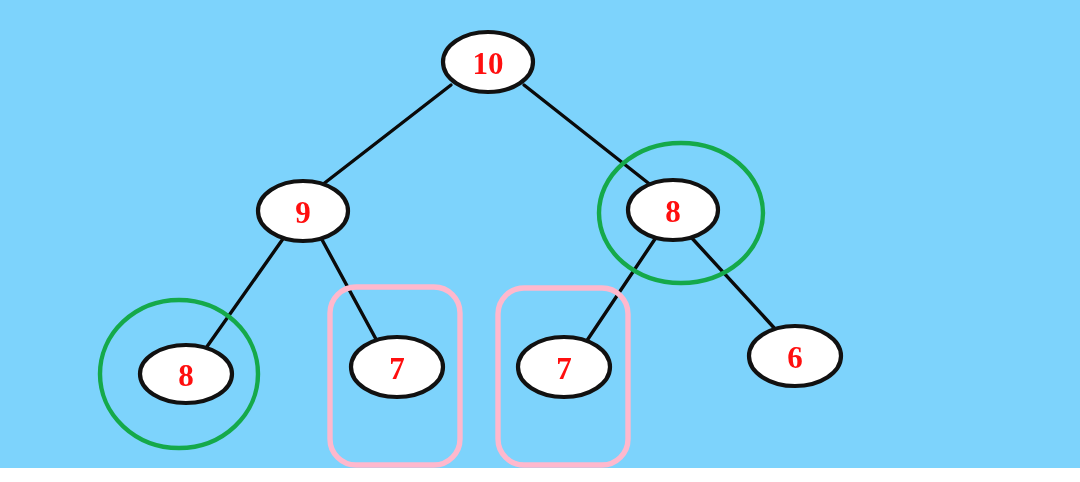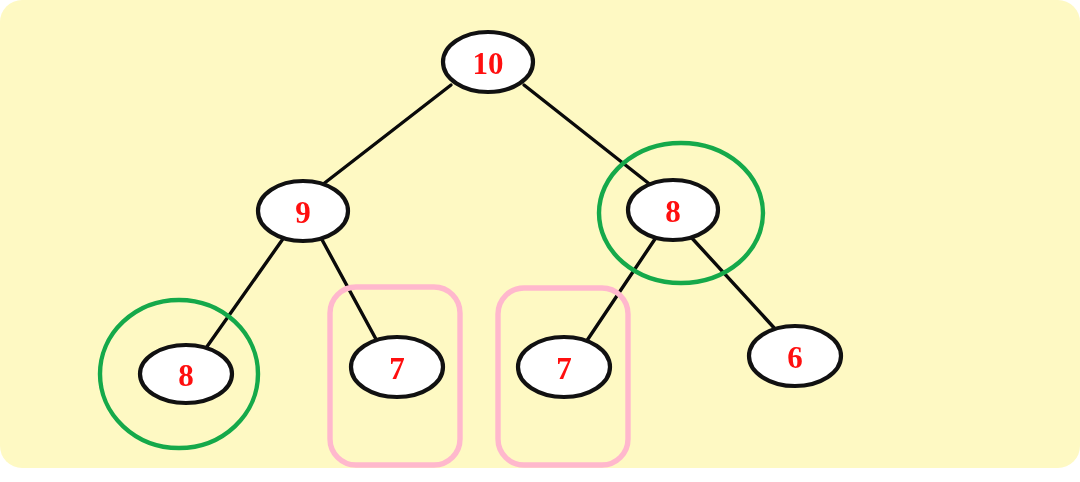--- a/index.html
+++ b/index.html
@@ -7,23 +7,22 @@
     padding: 0;
     background: #ffffff;
   }
   body {
     font-family: "Liberation Serif", serif;
   }
   #canvas-wrap {
     position: relative;
     width: 1080px;
     height: 468px;
-    background: #fef9c3;
+    background: #7dd3fc;
     overflow: hidden;
-    border-radius: 22px;
   }
   #tree-svg {
     display: block;
     width: 1080px;
     height: 482px;
   }
   .edge-line {
     stroke: #0a0a0a;
     stroke-width: 3.4;
     stroke-linecap: round;

